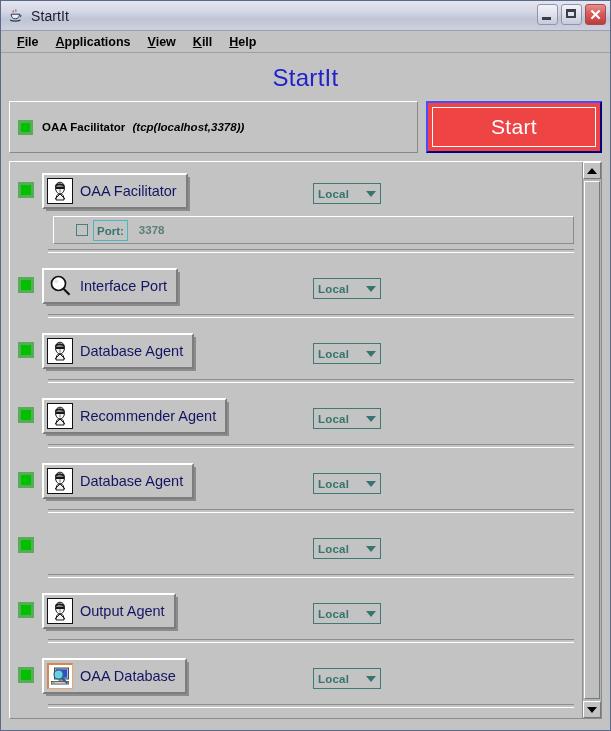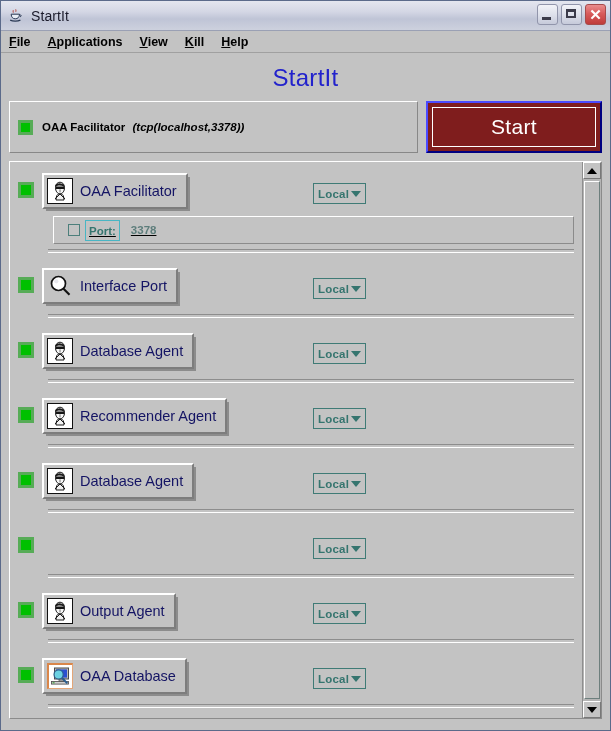--- a/index.html
+++ b/index.html
@@ -93,21 +93,21 @@
   }
 
   
   #menubar {
     height: 22px;
     box-sizing: border-box;
     background: #c3c3c3;
     border-bottom: 1px solid #a0a0a0;
     display: flex;
     align-items: center;
-    padding-left: 8px;
+    padding-left: 16px;
   }
   .menu-item {
     font-size: 12.5px;
     font-weight: bold;
     color: #000000;
     margin-right: 17px;
     cursor: default;
     white-space: nowrap;
   }
   .menu-item .mn { text-decoration: underline; }
@@ -156,21 +156,21 @@
     font-size: 11.5px;
     color: #000000;
     white-space: nowrap;
   }
   #status-label .name { font-weight: bold; }
   #status-label .addr { font-weight: bold; font-style: italic; margin-left: 4px; }
 
   #start-button {
     flex: 0 0 176px;
     box-sizing: border-box;
-    background: #7f1d1d;
+    background: #ef4444;
     border-top: 2px solid #4b4bff;
     border-left: 2px solid #4b4bff;
     border-right: 2px solid #000080;
     border-bottom: 2px solid #000080;
     position: relative;
     cursor: default;
   }
   #start-button .focus-ring {
     position: absolute;
     inset: 4px;
@@ -291,21 +291,21 @@
 
   
   .combo {
     position: absolute;
     left: 303px;
     top: 19px;
     box-sizing: border-box;
     border: 1px solid #3f7b76;
     background: transparent;
     height: 21px;
-    width: 53px;
+    width: 68px;
     display: flex;
     align-items: center;
     padding: 0 4px;
     cursor: default;
   }
   .combo .combo-text {
     font-size: 11.5px;
     font-weight: bold;
     color: #35756f;
     letter-spacing: 0.2px;
@@ -324,22 +324,21 @@
     left: 43px; right: 8px;
     top: 52px;
     height: 28px;
     box-sizing: border-box;
     background: #c3c3c3;
     border: 1px solid #ffffff;
     border-right-color: #8b8b8b;
     border-bottom-color: #8b8b8b;
     display: flex;
     align-items: center;
-    padding-left: 14px;
-    text-decoration: underline;
+    padding-left: 22px;
   }
   .port-panel .cb {
     width: 12px; height: 12px;
     box-sizing: border-box;
     border: 1px solid #4c7f7b;
     background: transparent;
     flex: 0 0 auto;
   }
   .port-panel .port-label-wrap {
     margin-left: 5px;

